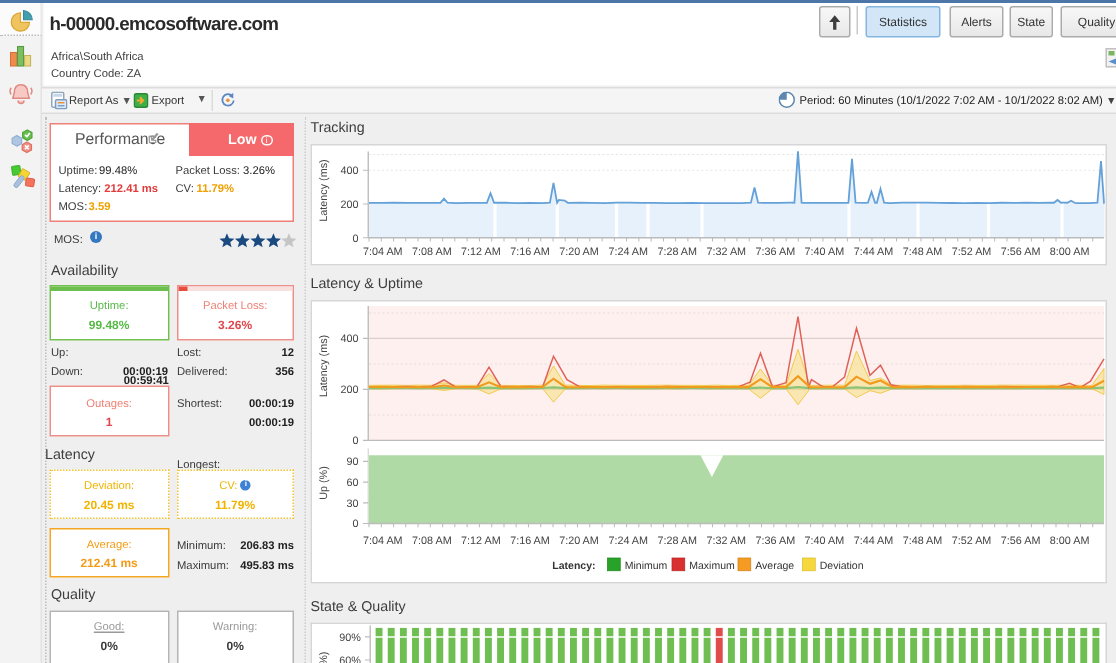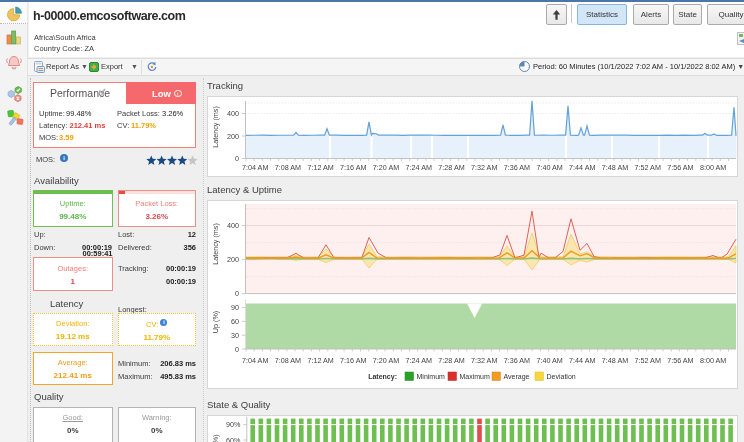--- a/index.html
+++ b/index.html
@@ -160,28 +160,28 @@
 <div class="kv" style="left:118px; top:231px;">Lost:</div>
 <div class="kvv" style="left:150px; top:231px; width:46px;">12</div>
 <div class="kv" style="left:34px; top:244px;">Down:</div>
 <div class="kvv" style="left:60px; top:244px; width:52px;">00:00:19</div>
 <div class="kv" style="left:118px; top:244px;">Delivered:</div>
 <div class="kvv" style="left:150px; top:244px; width:46px;">356</div>
 <div class="bx" style="left:33px; top:257px; height:34px; width:79.5px; border:1px solid #ec8f88;">
   <div class="bxl" style="color:#ef7f74; margin-top:6px;">Outages:</div>
   <div class="bxv" style="color:#e0474c;">1</div>
 </div>
-<div class="kv" style="left:118px; top:264.5px;">Tracking:</div>
+<div class="kv" style="left:118px; top:264.5px;">Shortest:</div>
 <div class="kvv" style="left:150px; top:264.5px; width:46px;">00:00:19</div>
 <div class="kv" style="left:118px; top:277.5px;margin-top:28px;">Longest:</div>
 <div class="kvv" style="left:150px; top:277.5px; width:46px;">00:00:19</div>
-<div class="abs hdr" style="left:50px; top:298px;">Latency</div>
+<div class="abs hdr" style="left:30px; top:298px;">Latency</div>
 <div class="bx" style="left:33px; top:313px; height:33px; width:79.5px; border:1px dotted #f2c230;">
   <div class="bxl" style="color:#f0b400;">Deviation:</div>
-  <div class="bxv" style="color:#f0b400;">19.12 ms</div>
+  <div class="bxv" style="color:#f0b400;">20.45 ms</div>
 </div>
 <div class="bx" style="left:117.5px; top:313px; height:33px; border:1px dotted #f2c230;">
   <div class="bxl" style="color:#f0b400;">CV: <span style="display:inline-block;width:7px;height:7px;background:#3e82d6;border-radius:50%;color:#fff;font-size:5.5px;font-weight:bold;line-height:7px;vertical-align:2.5px;">i</span></div>
   <div class="bxv" style="color:#f0b400;">11.79%</div>
 </div>
 <div class="bx" style="left:33px; top:352px; height:33px; width:79.5px; border:1px solid #f5a623;">
   <div class="bxl" style="color:#f49b16;">Average:</div>
   <div class="bxv" style="color:#f49b16;">212.41 ms</div>
 </div>
 <div class="kv" style="left:118px; top:359.5px;">Minimum:</div>

